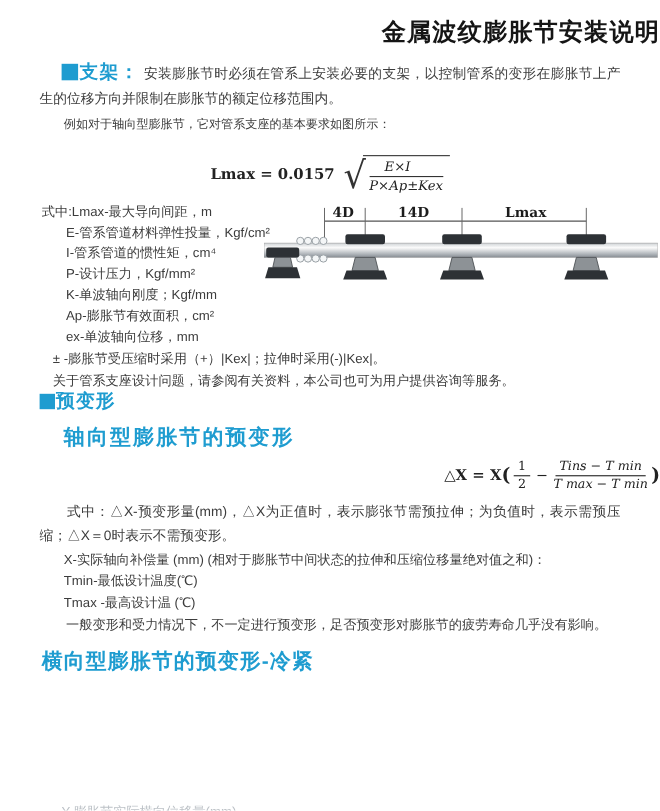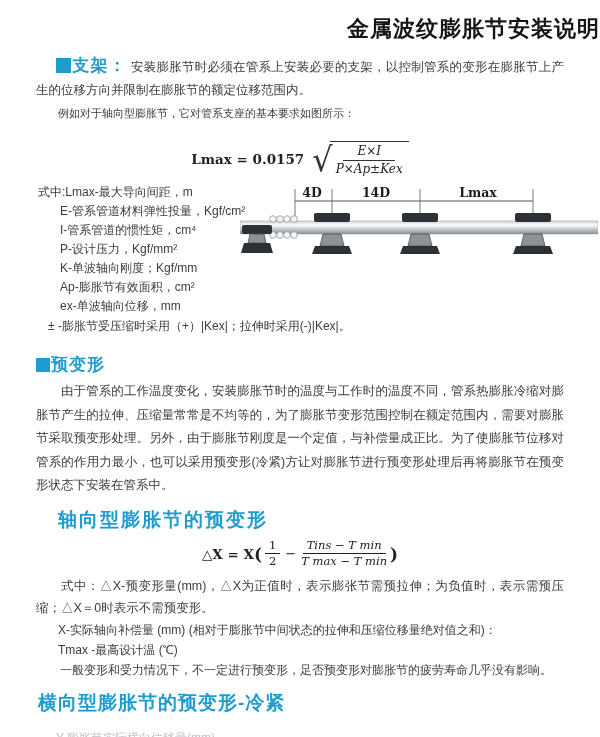--- a/index.html
+++ b/index.html
@@ -14,31 +14,31 @@
   
   .sec1{margin:10px 36px 0 36px;font-size:12.5px;line-height:23px;text-align:justify;text-indent:1.6em;}
   .bullet{display:inline-block;width:15px;height:15px;background:#1e9cd0;vertical-align:-2px;margin-right:1px;}
   .bullet.small{width:14px;height:14px;}
   .lead{color:#1e9cd0;font-size:17px;font-weight:bold;letter-spacing:1px;margin-right:4px;}
   .para-example{margin:0 36px;font-size:11px;line-height:23px;text-indent:2em;}
   
   .formula{display:flex;justify-content:center;align-items:center;font-family:"DejaVu Serif","Liberation Serif",serif;color:#222;}
   .formula .flhs{font-weight:bold;font-size:13.5px;}
   .radical{font-size:32px;font-weight:400;line-height:1;margin:0 -3px 0 8px;transform:scaleY(1.05);color:#333;}
-  .sqrt-frac{display:inline-flex;flex-direction:column;align-items:center;border-top:1.5px solid #333;
+  .sqrt-frac{display:inline-flex;flex-direction:column;border-top:1.5px solid #333;
     font-style:italic;font-size:12px;line-height:1.25;padding:2px 6px 0 6px;}
   .sqrt-frac .num{border-bottom:1px solid #333;padding:0 14px 1px 14px;}
   .sqrt-frac .den{padding-top:1px;}
   .frac{display:inline-flex;flex-direction:column;align-items:center;font-size:11.5px;line-height:1.2;
     vertical-align:middle;margin:0 3px;}
   .frac .num{border-bottom:1px solid #222;padding:0 4px 1px 4px;}
   .frac .den{padding-top:1px;}
   .frac.it{font-style:italic;}
   .paren{font-size:17px;font-weight:bold;}
-  .fml2{margin:6px 0 2px 0;}
+  .fml2{margin:6px 0 2px 0;justify-content:flex-end;}
   
   .defs-region{position:relative;margin:6px 0 0 38px;font-size:12px;line-height:19px;height:158px;}
   .def-item{white-space:nowrap;}
   .def-indent{margin-left:22px;}
   .pm-line,.consult-line{margin-left:10px;font-size:12px;line-height:20px;white-space:nowrap;}
   .diagram{position:absolute;top:0px;right:2px;width:358px;height:92px;}
   
   .sec2-heading{margin:12px 0 0 36px;font-size:17px;font-weight:bold;color:#1e9cd0;letter-spacing:1px;}
   .para-body{margin:4px 36px 0 36px;font-size:12.5px;line-height:23.5px;text-align:justify;text-indent:2em;}
   .subhead{margin:9px 0 0 58px;font-size:19px;font-weight:bold;color:#1e9cd0;letter-spacing:2px;}
@@ -126,25 +126,25 @@
         <polygon points="163,63 197,63 200,71 160,71" fill="#2d3135"></polygon>
       </g>
       <g>
         <rect x="275" y="30" width="36" height="9" rx="2" fill="#2d3135"></rect>
         <polygon points="284,51 302,51 305,63 281,63" fill="#8d9296" stroke="#4a4e52" stroke-width="0.8"></polygon>
         <polygon points="276,63 310,63 313,71 273,71" fill="#2d3135"></polygon>
       </g>
     </svg>
 
     <div class="pm-line">± -膨胀节受压缩时采用（+）|Kex|；拉伸时采用(-)|Kex|。</div>
+    <div class="consult-line">关于管系支座设计问题，请参阅有关资料，本公司也可为用户提供咨询等服务。</div>
   </div>
 
   <div class="sec2-heading"><span class="bullet small"></span><span>预变形</span></div>
 
-  <div class="para-body">由于管系的工作温度变化，安装膨胀节时的温度与工作时的温度不同，管系热膨胀冷缩对膨胀节产生的拉伸、压缩量常常是不均等的，为了膨胀节变形范围控制在额定范围内，需要对膨胀节采取预变形处理。另外，由于膨胀节刚度是一个定值，与补偿量成正比。为了使膨胀节位移对管系的作用力最小，也可以采用预变形(冷紧)方让对膨胀节进行预变形处理后再将膨胀节在预变形状态下安装在管系中。</div>
 
   <div class="subhead">轴向型膨胀节的预变形</div>
 
   <div class="formula fml2">
     <span class="flhs">△X = X</span>
     <span class="paren">(</span>
     <span class="frac">
       <span class="num">1</span>
       <span class="den">2</span>
     </span>
@@ -153,20 +153,21 @@
       <span class="num">Tins − T min</span>
       <span class="den">T max − T min</span>
     </span>
     <span class="paren">)</span>
   </div>
 
   <div class="para-body" style="line-height:22px;margin-top:6px;">式中：△X-预变形量(mm)，△X为正值时，表示膨张节需预拉伸；为负值时，表示需预压缩；△X＝0时表示不需预变形。</div>
 
   <div class="var-lines">
     <div>X-实际轴向补偿量 (mm) (相对于膨胀节中间状态的拉伸和压缩位移量绝对值之和)：</div>
+    <div>Tmin-最低设计温度(℃)</div>
     <div>Tmax -最高设计温 (℃)</div>
   </div>
 
   <div class="note-line">一般变形和受力情况下，不一定进行预变形，足否预变形对膨胀节的疲劳寿命几乎没有影响。</div>
 
   <div class="subhead l2">横向型膨胀节的预变形-冷紧</div>
 
   <div class="cutoff">Y-膨胀节实际横向位移量(mm)</div>
 
 </div>

